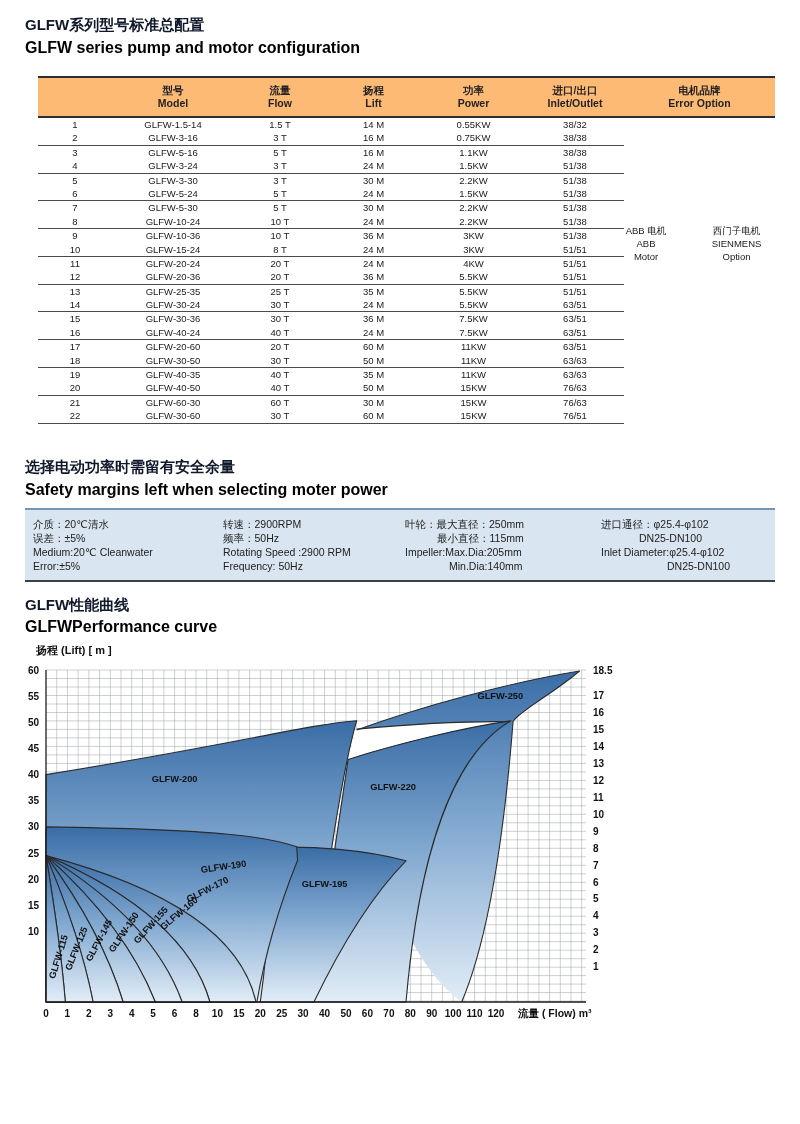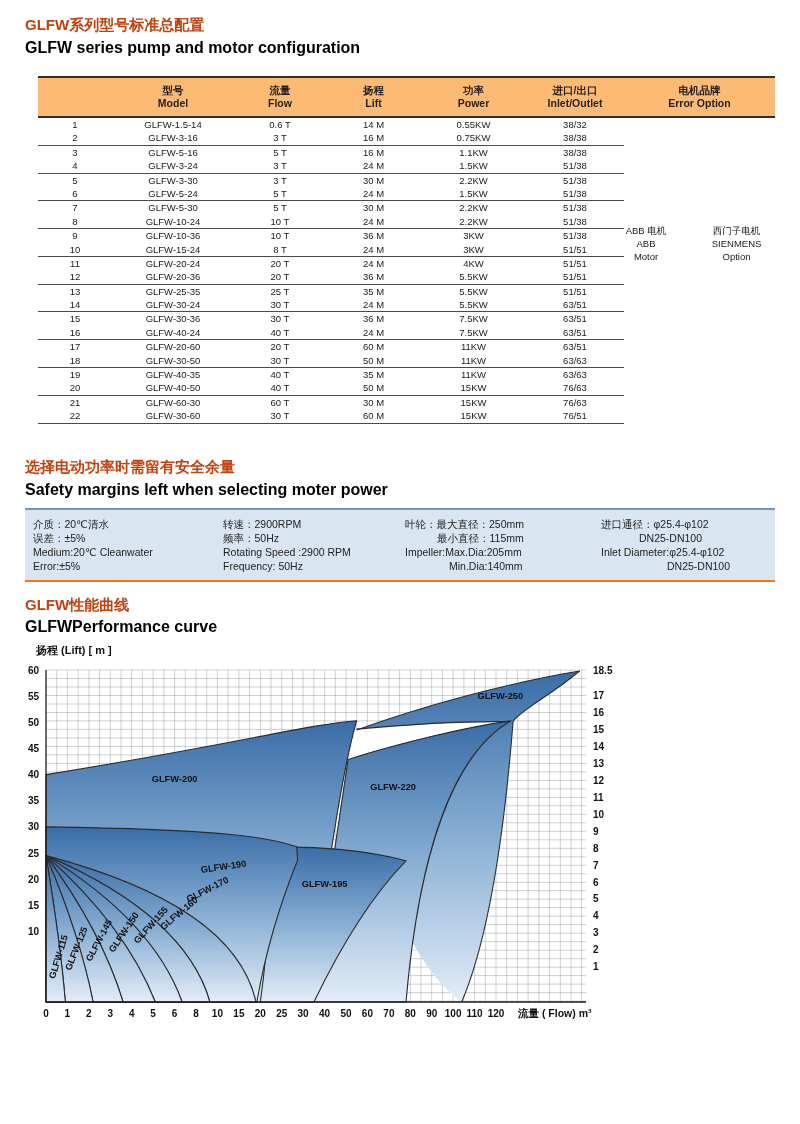--- a/index.html
+++ b/index.html
@@ -1,39 +1,39 @@
 <!DOCTYPE html>
 <html><head>
 <meta charset="utf-8">
 <style>
   html,body{margin:0;padding:0;background:#ffffff;}
   body{font-family:"Liberation Sans","DejaVu Sans",sans-serif;color:#1a1a1a;}
   .page{position:relative;width:800px;height:1124px;background:#fff;overflow:hidden;}
-  .sec-title-cn{position:absolute;left:25px;font-size:15px;font-weight:bold;color:#c2410c;}
+  .sec-title-cn{position:absolute;left:25px;font-size:15px;font-weight:bold;color:#0f172a;}
   .sec-title-en{position:absolute;left:25px;font-size:16px;font-weight:bold;color:#000000;}
 
   
   .cfg-table{position:absolute;left:38px;top:76px;width:737px;}
   .cfg-head{display:grid;grid-template-columns:74px 122px 92px 95px 105px 98px 1fr;
     background:#fdba74;border-top:2px solid #2f2f2f;border-bottom:2px solid #2f2f2f;
     height:38px;align-items:center;}
   .cfg-head .hcell{text-align:center;font-size:10.5px;font-weight:bold;line-height:13px;color:#222;}
   .cfg-body{position:relative;width:737px;}
   .row-group{border-bottom:1px solid #4a4a4a;width:586px;}
   .row-group:last-child{border-bottom:2px solid #2f2f2f;}
   .cfg-row{display:grid;grid-template-columns:74px 122px 92px 95px 105px 98px;height:13.4px;
     align-items:center;}
   .cfg-row span{text-align:center;font-size:9.5px;line-height:13.4px;white-space:nowrap;}
   .motor-block{position:absolute;left:586px;top:106px;width:151px;display:flex;
     justify-content:center;gap:30px;}
   .motor-opt{text-align:center;font-size:9.5px;line-height:13px;}
 
   
   .safety-box{position:absolute;left:25px;top:508px;width:750px;background:#d9e5f1;
-    border-top:2px solid #7596b2;border-bottom:2px solid #f97316;
+    border-top:2px solid #7596b2;border-bottom:2px solid #404040;
     display:grid;grid-template-columns:190px 182px 196px 1fr;padding:7px 0 7px 8px;box-sizing:border-box;}
   .safety-col{font-size:10.5px;line-height:14px;color:#222;}
   .safety-col div{white-space:nowrap;}
 
   
   .yaxis-title{position:absolute;left:36px;top:643px;font-size:11px;font-weight:bold;color:#111;}
   .curve-wrap{position:absolute;left:4px;top:658px;}
 </style>
 </head>
 <body>
@@ -69,21 +69,21 @@
       <div class="hcell">
         <div>电机品牌</div>
           <div>Error Option</div>
       </div>
     </div>
     <div class="cfg-body" id="cfg-body">
       <div class="row-group">
           <div class="cfg-row">
             <span>1</span>
             <span>GLFW-1.5-14</span>
-            <span>0.6 T</span>
+            <span>1.5 T</span>
             <span>14 M</span>
             <span>0.55KW</span>
             <span>38/32</span>
           </div>
           <div class="cfg-row">
             <span>2</span>
             <span>GLFW-3-16</span>
             <span>3 T</span>
             <span>16 M</span>
             <span>0.75KW</span>

